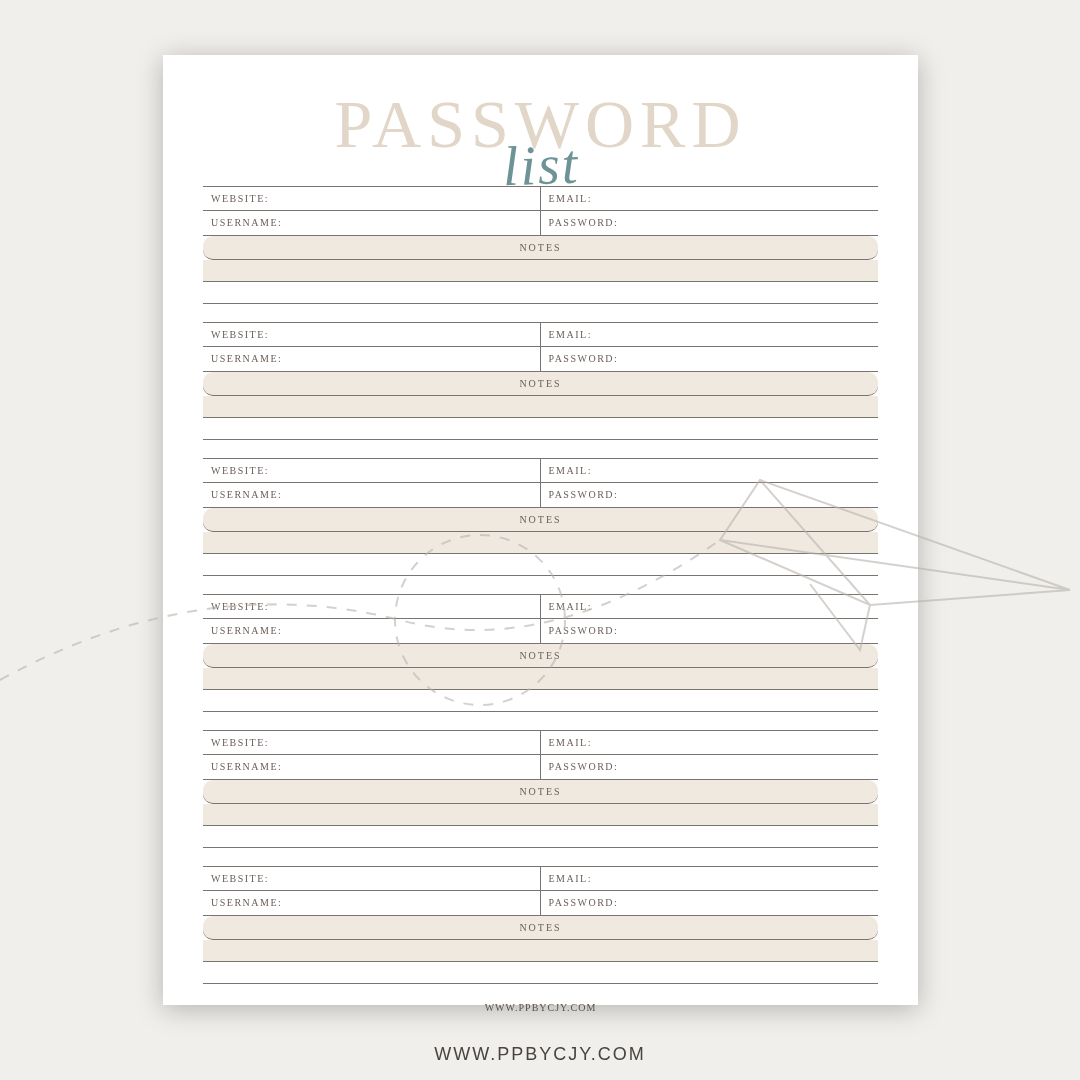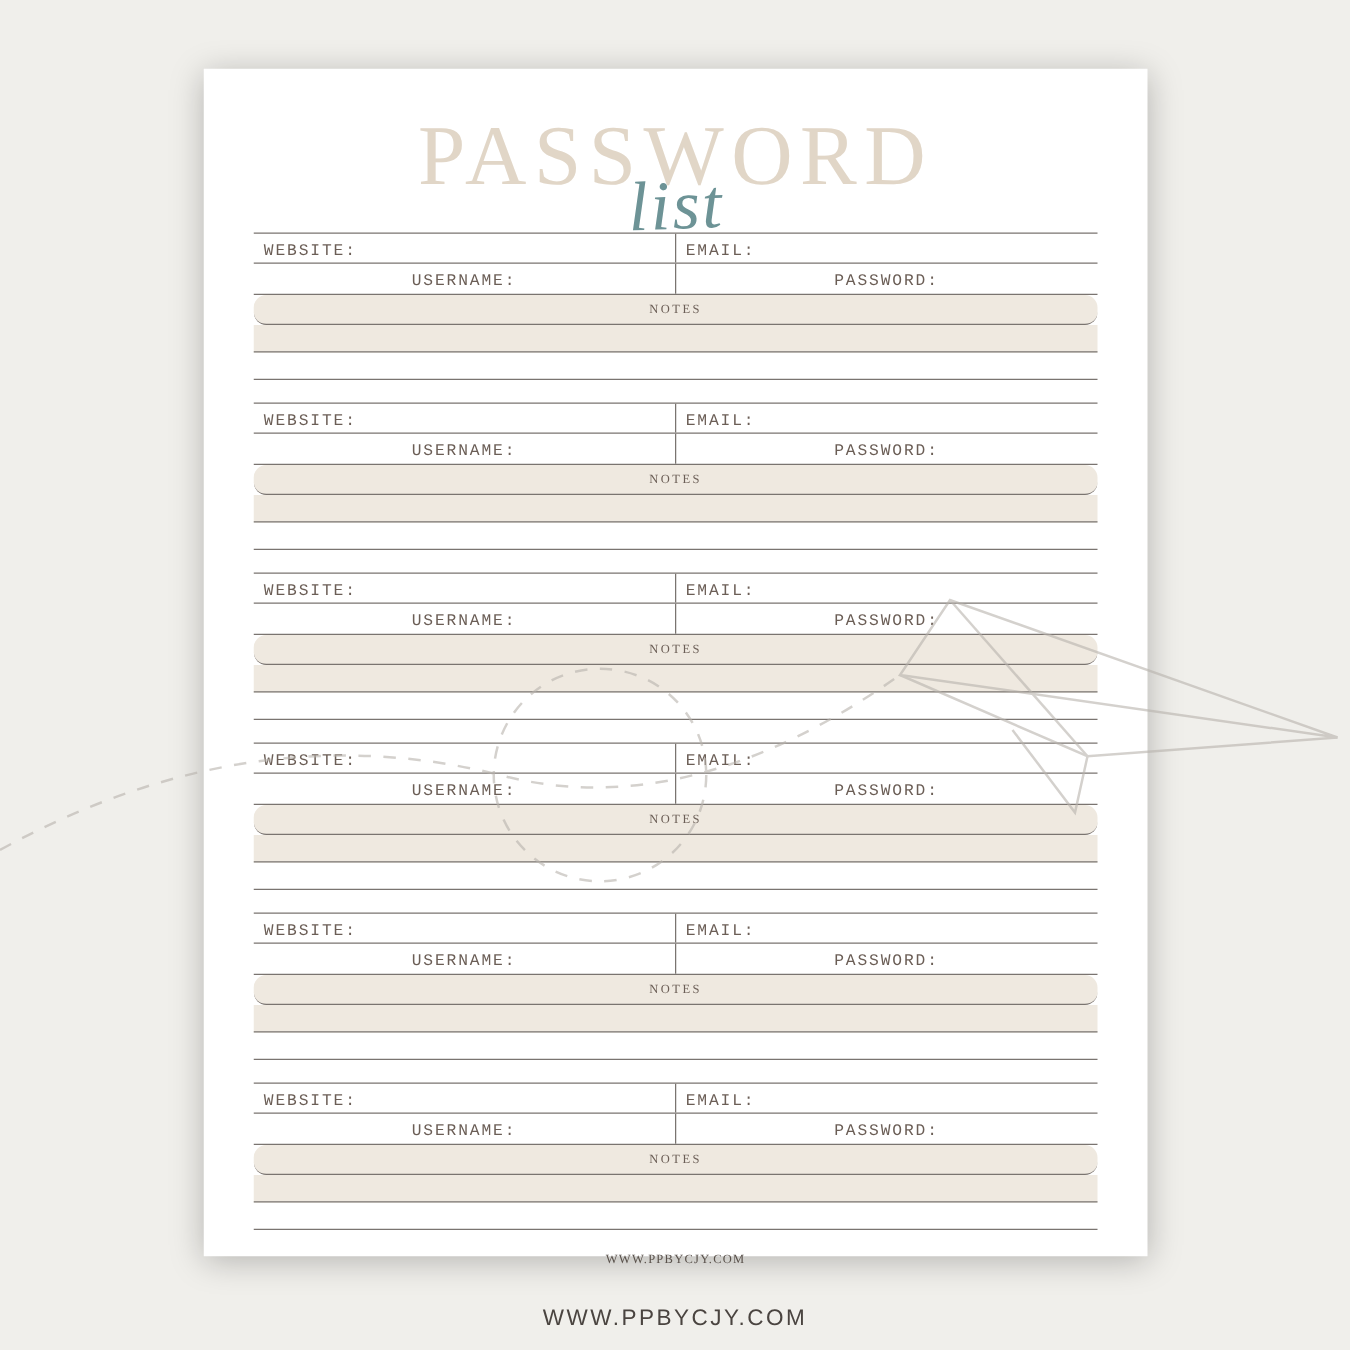--- a/index.html
+++ b/index.html
@@ -57,29 +57,28 @@
   
   .row2 {
     display: flex;
     border-top: 1px solid #7a7470;
     border-bottom: 1px solid #7a7470;
     height: 25px;
   }
   
   .row2 + .row2 {
     border-top: none;
-    text-align: center;
   }
   
   .cell {
-    font-size: 13px;
+    font-size: 10px;
     letter-spacing: 1.5px;
     color: #6b5e56;
     padding: 6px 8px 0 8px;
-    font-family: Liberation Mono, monospace;
+    font-family: Liberation Serif, serif;
   }
   
   .cell-left {
     width: 50%;
     border-right: 1px solid #7a7470;
   }
   
   .cell-right {
     width: 50%;
   }

